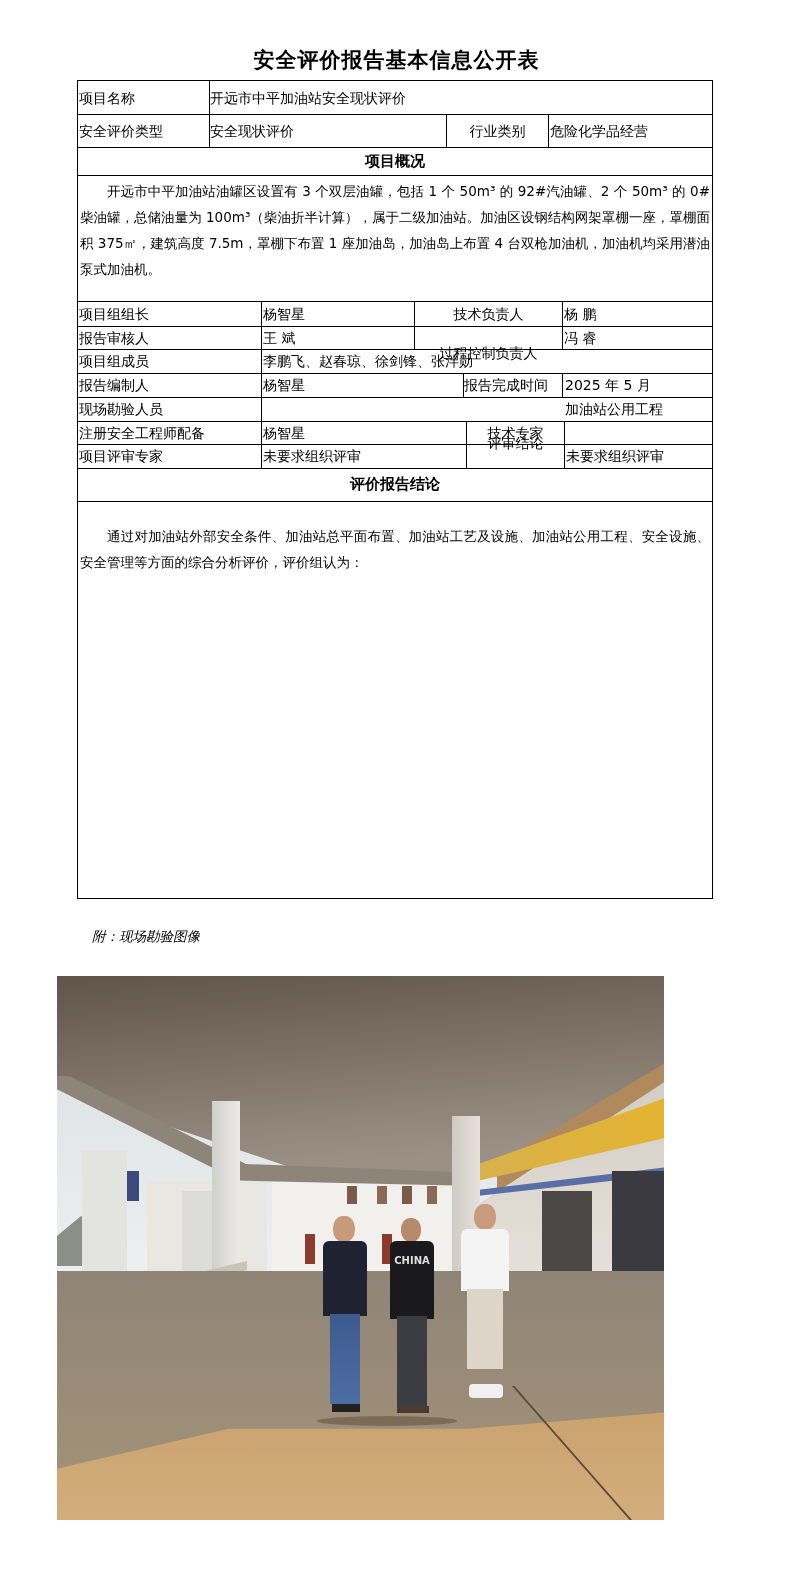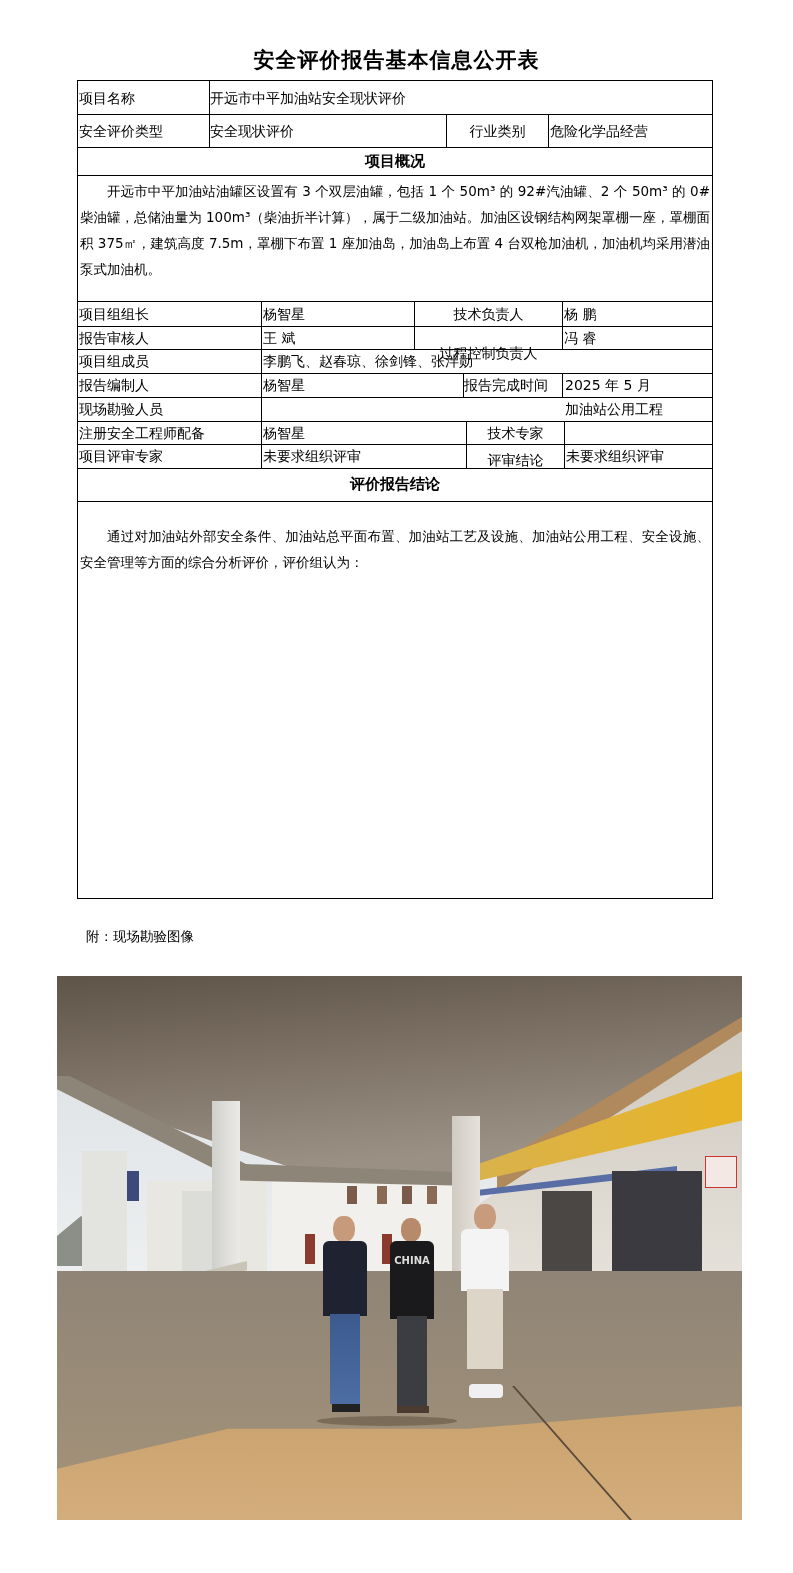--- a/index.html
+++ b/index.html
@@ -28,24 +28,24 @@
   .sec-head {
     font-weight: bold; font-size: 15px;
     font-family: "DejaVu Serif", "Liberation Serif", serif;
   }
   .para {
     position: absolute; box-sizing: border-box; font-size: 13.5px;
     line-height: 26px; text-align: justify; padding: 0 1px;
   }
   .para p { margin: 0; text-indent: 2em; }
   .attach-label {
-    position: absolute; left: 86px; top: 928px; font-size: 13.5px;
+    position: absolute; left: 92px; top: 928px; font-size: 13.5px; font-style: italic;
   }
   .photo {
-    position: absolute; left: 57px; top: 976px; width: 685px; height: 544px;
+    position: absolute; left: 57px; top: 976px; width: 607px; height: 544px;
     overflow: hidden; background: #b08a5c; text-align: center;
   }
   .photo .layer { position: absolute; }
 </style>
 </head>
 <body>
 
 <div class="title">安全评价报告基本信息公开表</div>
 
 <div class="tbl">
@@ -109,21 +109,21 @@
   <div class="cell" style="left:1px; top:316px; width:182px; height:24px">现场勘验人员</div>
   <div class="cell" style="left:487px; top:316px; width:145px; height:24px">加油站公用工程</div>
 
   <div class="cell" style="left:1px; top:340px; width:182px; height:23px">注册安全工程师配备</div>
   <div class="cell" style="left:185px; top:340px; width:203px; height:23px">杨智星</div>
   <div class="cell center" style="left:389px; top:340px; width:97px; height:23px">技术专家</div>
   <div class="cell" style="left:488px; top:340px; width:144px; height:23px"></div>
 
   <div class="cell" style="left:1px; top:363px; width:182px; height:24px">项目评审专家</div>
   <div class="cell" style="left:185px; top:363px; width:203px; height:24px">未要求组织评审</div>
-  <div class="cell center" style="left:389px; top:367px; width:97px; height:24px">评审结论</div>
+  <div class="cell center" style="left:389px; top:350px; width:97px; height:24px">评审结论</div>
   <div class="cell" style="left:488px; top:363px; width:144px; height:24px">未要求组织评审</div>
 
   <div class="cell center sec-head" style="left:0; top:387px; width:634px; height:33px">评价报告结论</div>
   <div class="para" style="left:1px; top:442px; width:632px; height:250px">
     <p style="margin-bottom:0">通过对加油站外部安全条件、加油站总平面布置、加油站工艺及设施、加油站公用工程、安全设施、安全管理等方面的综合分析评价，评价组认为：</p>
   </div>
 </div>
 
 <div class="attach-label">附：现场勘验图像</div>
 

